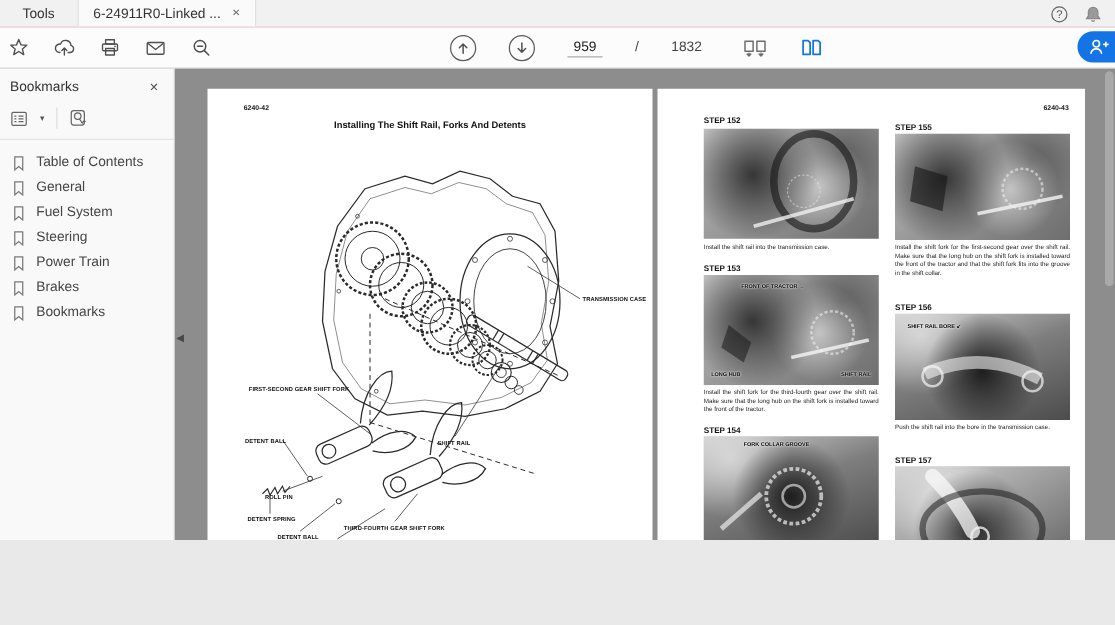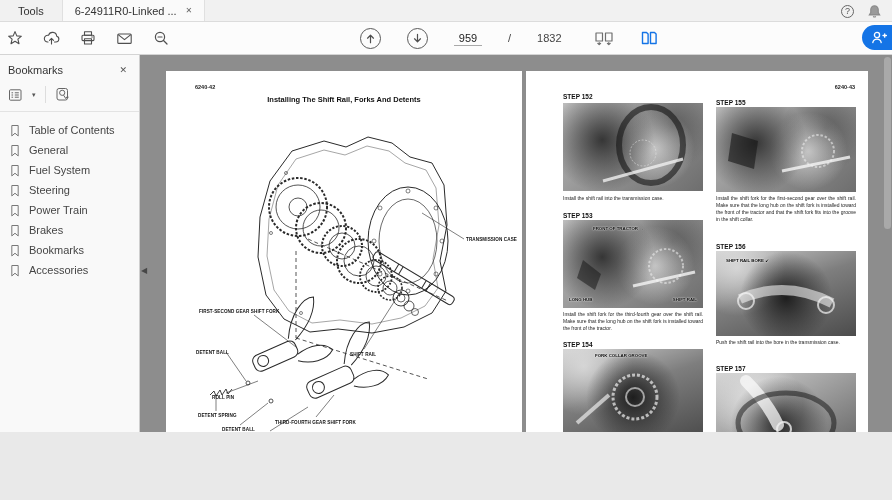--- a/index.html
+++ b/index.html
@@ -244,28 +244,20 @@
           <span>Brakes</span>
         </div>
       <div class="sb-item">
           <span class="icon-btn">
             <svg width="10" height="13" viewBox="0 0 11 14" fill="none" stroke="#787878" stroke-width="1.1">
               <path d="M2,1.5 h7 v11.5 l-3.5,-3 l-3.5,3 z"></path>
             </svg>
           </span>
           <span>Bookmarks</span>
         </div>
-      <div class="sb-item">
-          <span class="icon-btn">
-            <svg width="10" height="13" viewBox="0 0 11 14" fill="none" stroke="#787878" stroke-width="1.1">
-              <path d="M2,1.5 h7 v11.5 l-3.5,-3 l-3.5,3 z"></path>
-            </svg>
-          </span>
-          <span>Accessories</span>
-        </div>
     </div>
   </div>
 
   <div class="viewer">
     <span class="collapse">◀</span>
 
     <div class="page page-left">
       <div class="pg-num" style="left:29px;top:13px;">6240-42</div>
       <div class="pg-title">Installing The Shift Rail, Forks And Detents</div>
 

